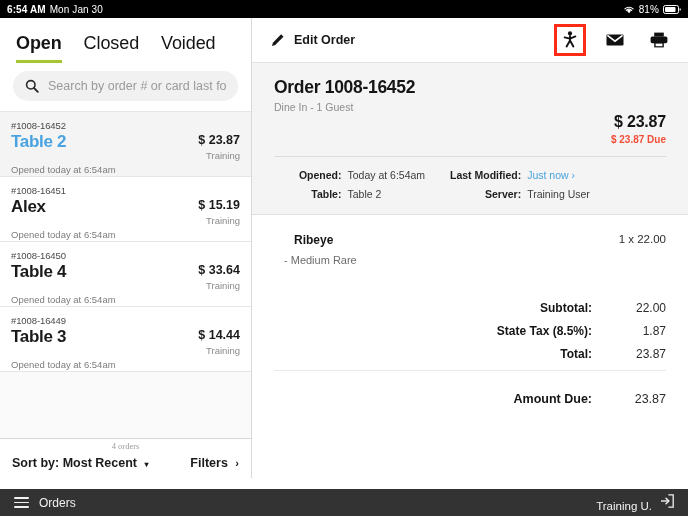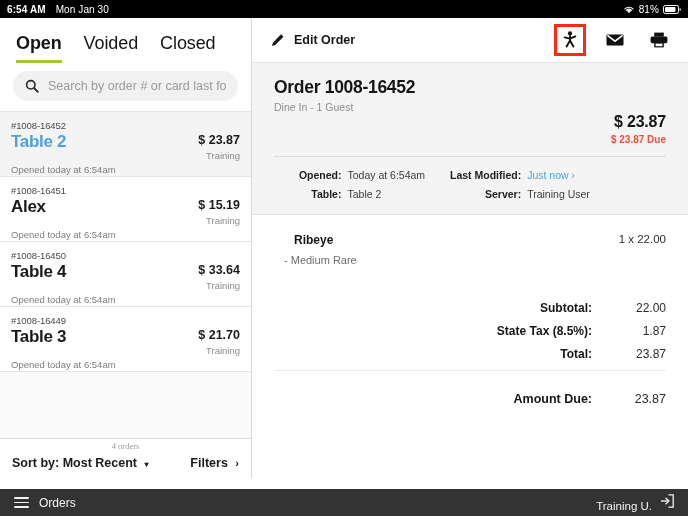--- a/index.html
+++ b/index.html
@@ -11,21 +11,21 @@
   }
   #app { position: relative; width: 688px; height: 516px; }
 
   
   .statusbar {
     height: 18px; background: #000; color: #fff;
     display: flex; align-items: center;
     font-size: 10px; letter-spacing: .1px;
     padding: 0 7px;
   }
-  .statusbar .sb-left { display: flex; align-items: center; gap: 10px; }
+  .statusbar .sb-left { display: flex; align-items: center; gap: 4px; }
   .statusbar .sb-right { margin-left: auto; display: flex; align-items: center; gap: 4px; }
   .sb-time { font-weight: 600; }
   .sb-date { font-weight: 400; }
   .sb-pct { font-size: 10px; }
   .wifi-ico, .batt-ico { display: inline-block; line-height: 0; }
 
   
   .body-wrap {
     position: absolute; top: 18px; left: 0;
     width: 688px; height: 460px;
@@ -209,22 +209,22 @@
       </span>
     </div>
   </div>
 
   <div class="body-wrap">
 
     <div class="left-pane">
 
       <div class="tabs">
         <div class="tab active">Open</div>
+        <div class="tab">Closed</div>
         <div class="tab">Voided</div>
-        <div class="tab">Closed</div>
       </div>
 
       <div class="search-wrap">
         <div class="search-box">
           <span class="search-ico">
             <svg width="14" height="14" viewBox="0 0 14 14">
               <circle cx="5.8" cy="5.8" r="4.2" fill="none" stroke="#2b2b2b" stroke-width="1.6"></circle>
               <line x1="9" y1="9" x2="12.8" y2="12.8" stroke="#2b2b2b" stroke-width="1.9" stroke-linecap="round"></line>
             </svg>
           </span>
@@ -268,21 +268,21 @@
             </div>
           </div>
           <div class="or-sub">Opened today at 6:54am</div>
         </div>
 
         <div class="order-row">
           <div class="or-id">#1008-16449</div>
           <div class="or-main">
             <div class="or-title">Table 3</div>
             <div class="or-right">
-              <div class="or-amount">$ 21.70</div>
+              <div class="or-amount">$ 14.44</div>
               <div class="or-badge">Training</div>
             </div>
           </div>
           <div class="or-sub">Opened today at 6:54am</div>
         </div>
 
       </div>
 
       <div class="list-footer">
         <div class="lf-count">4 orders</div>

